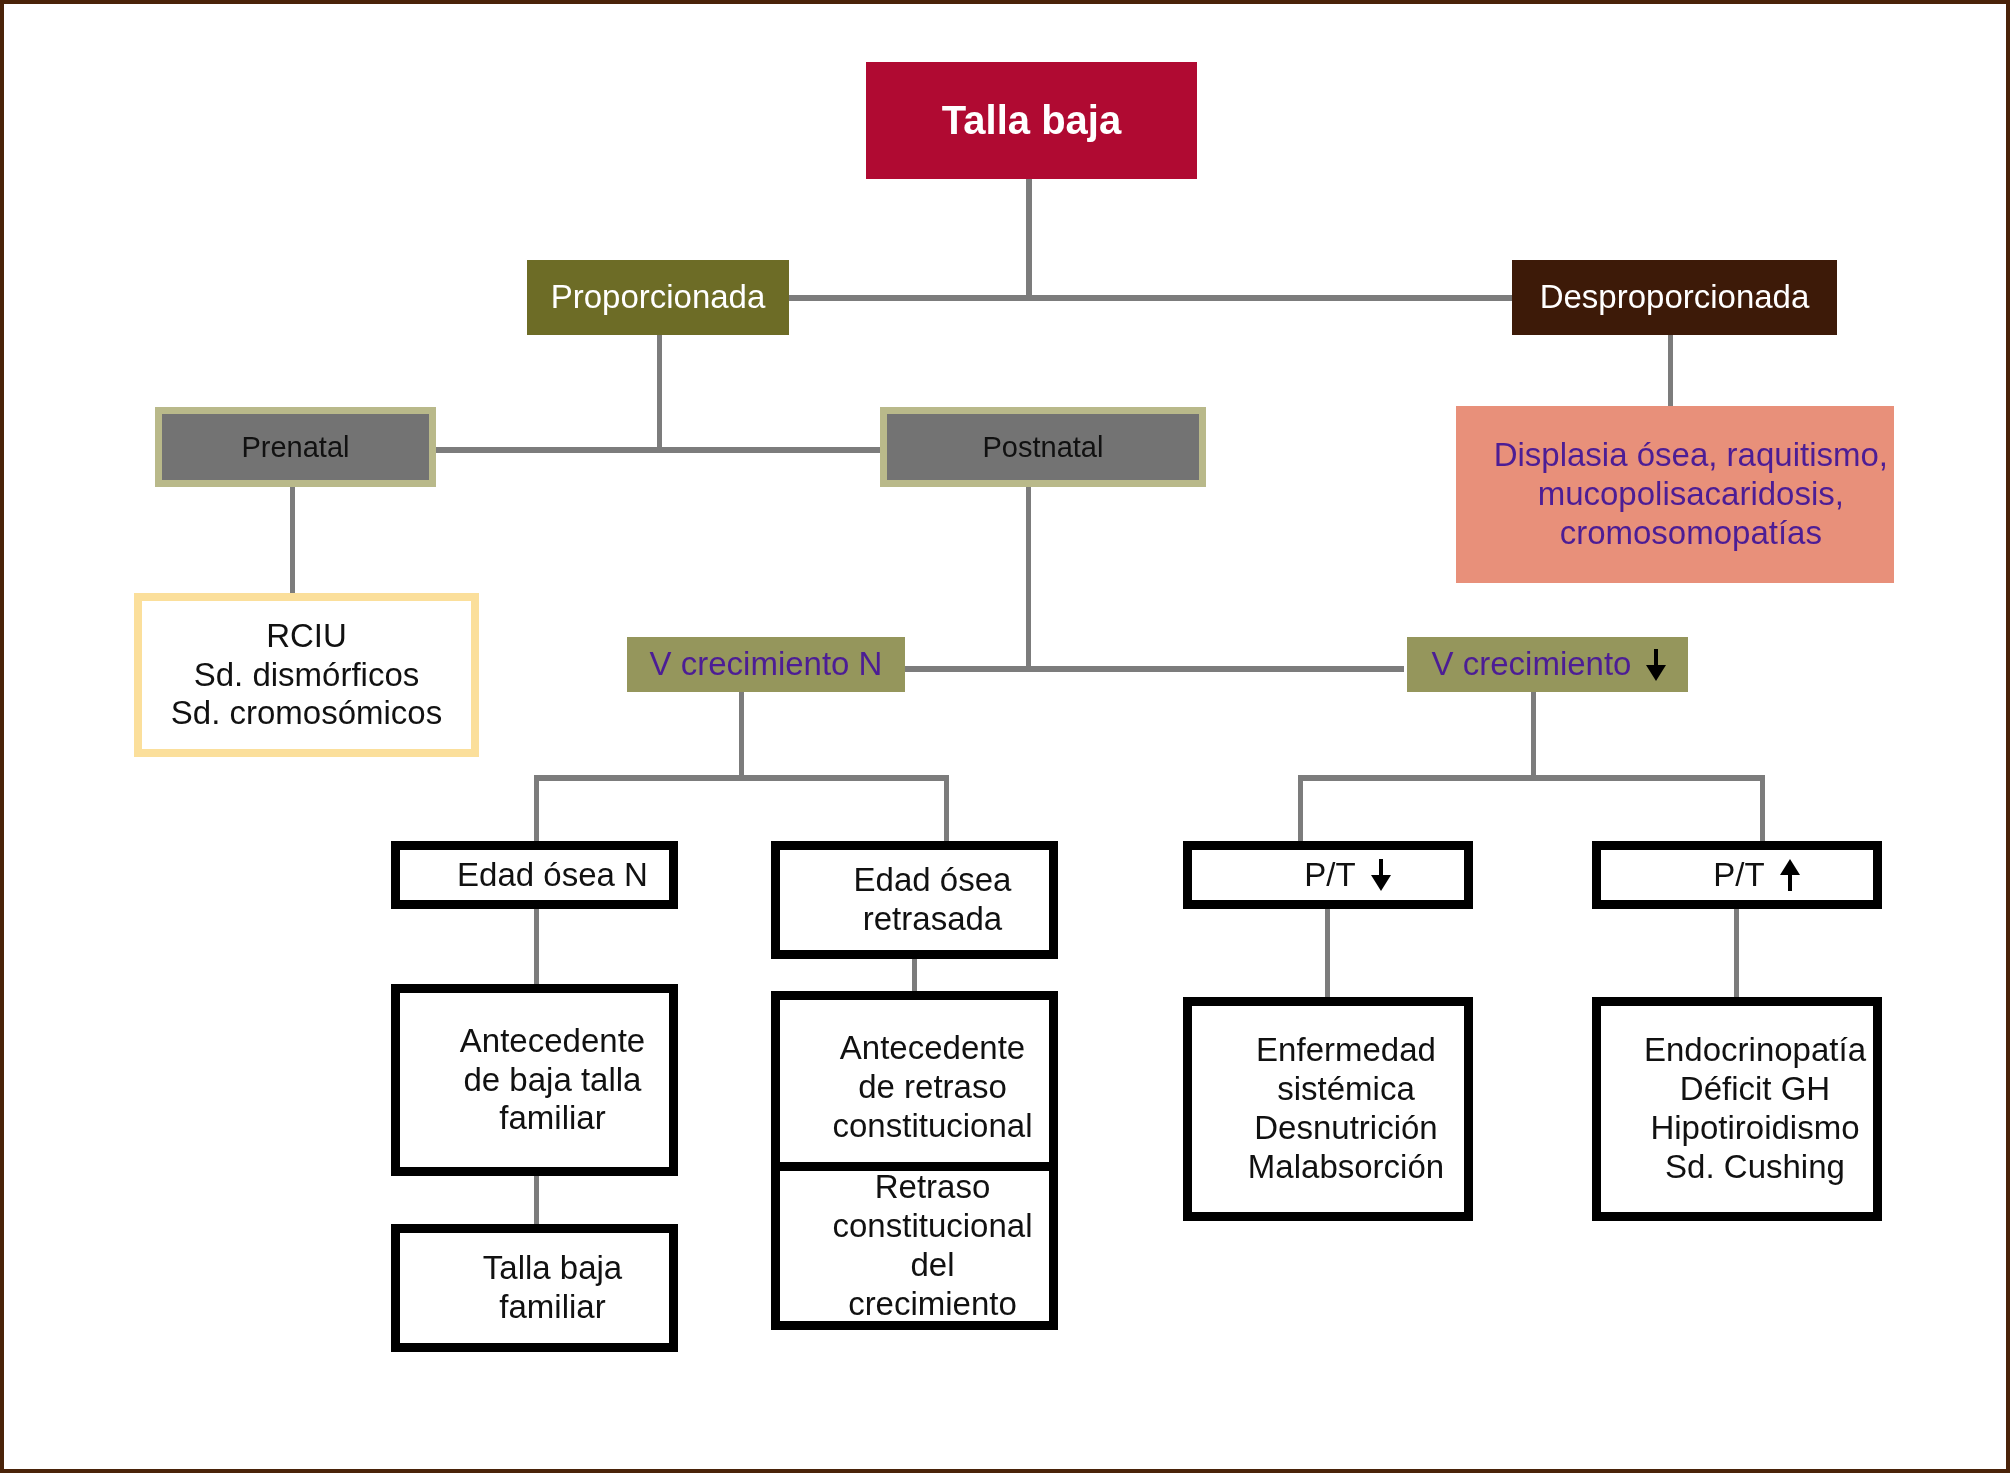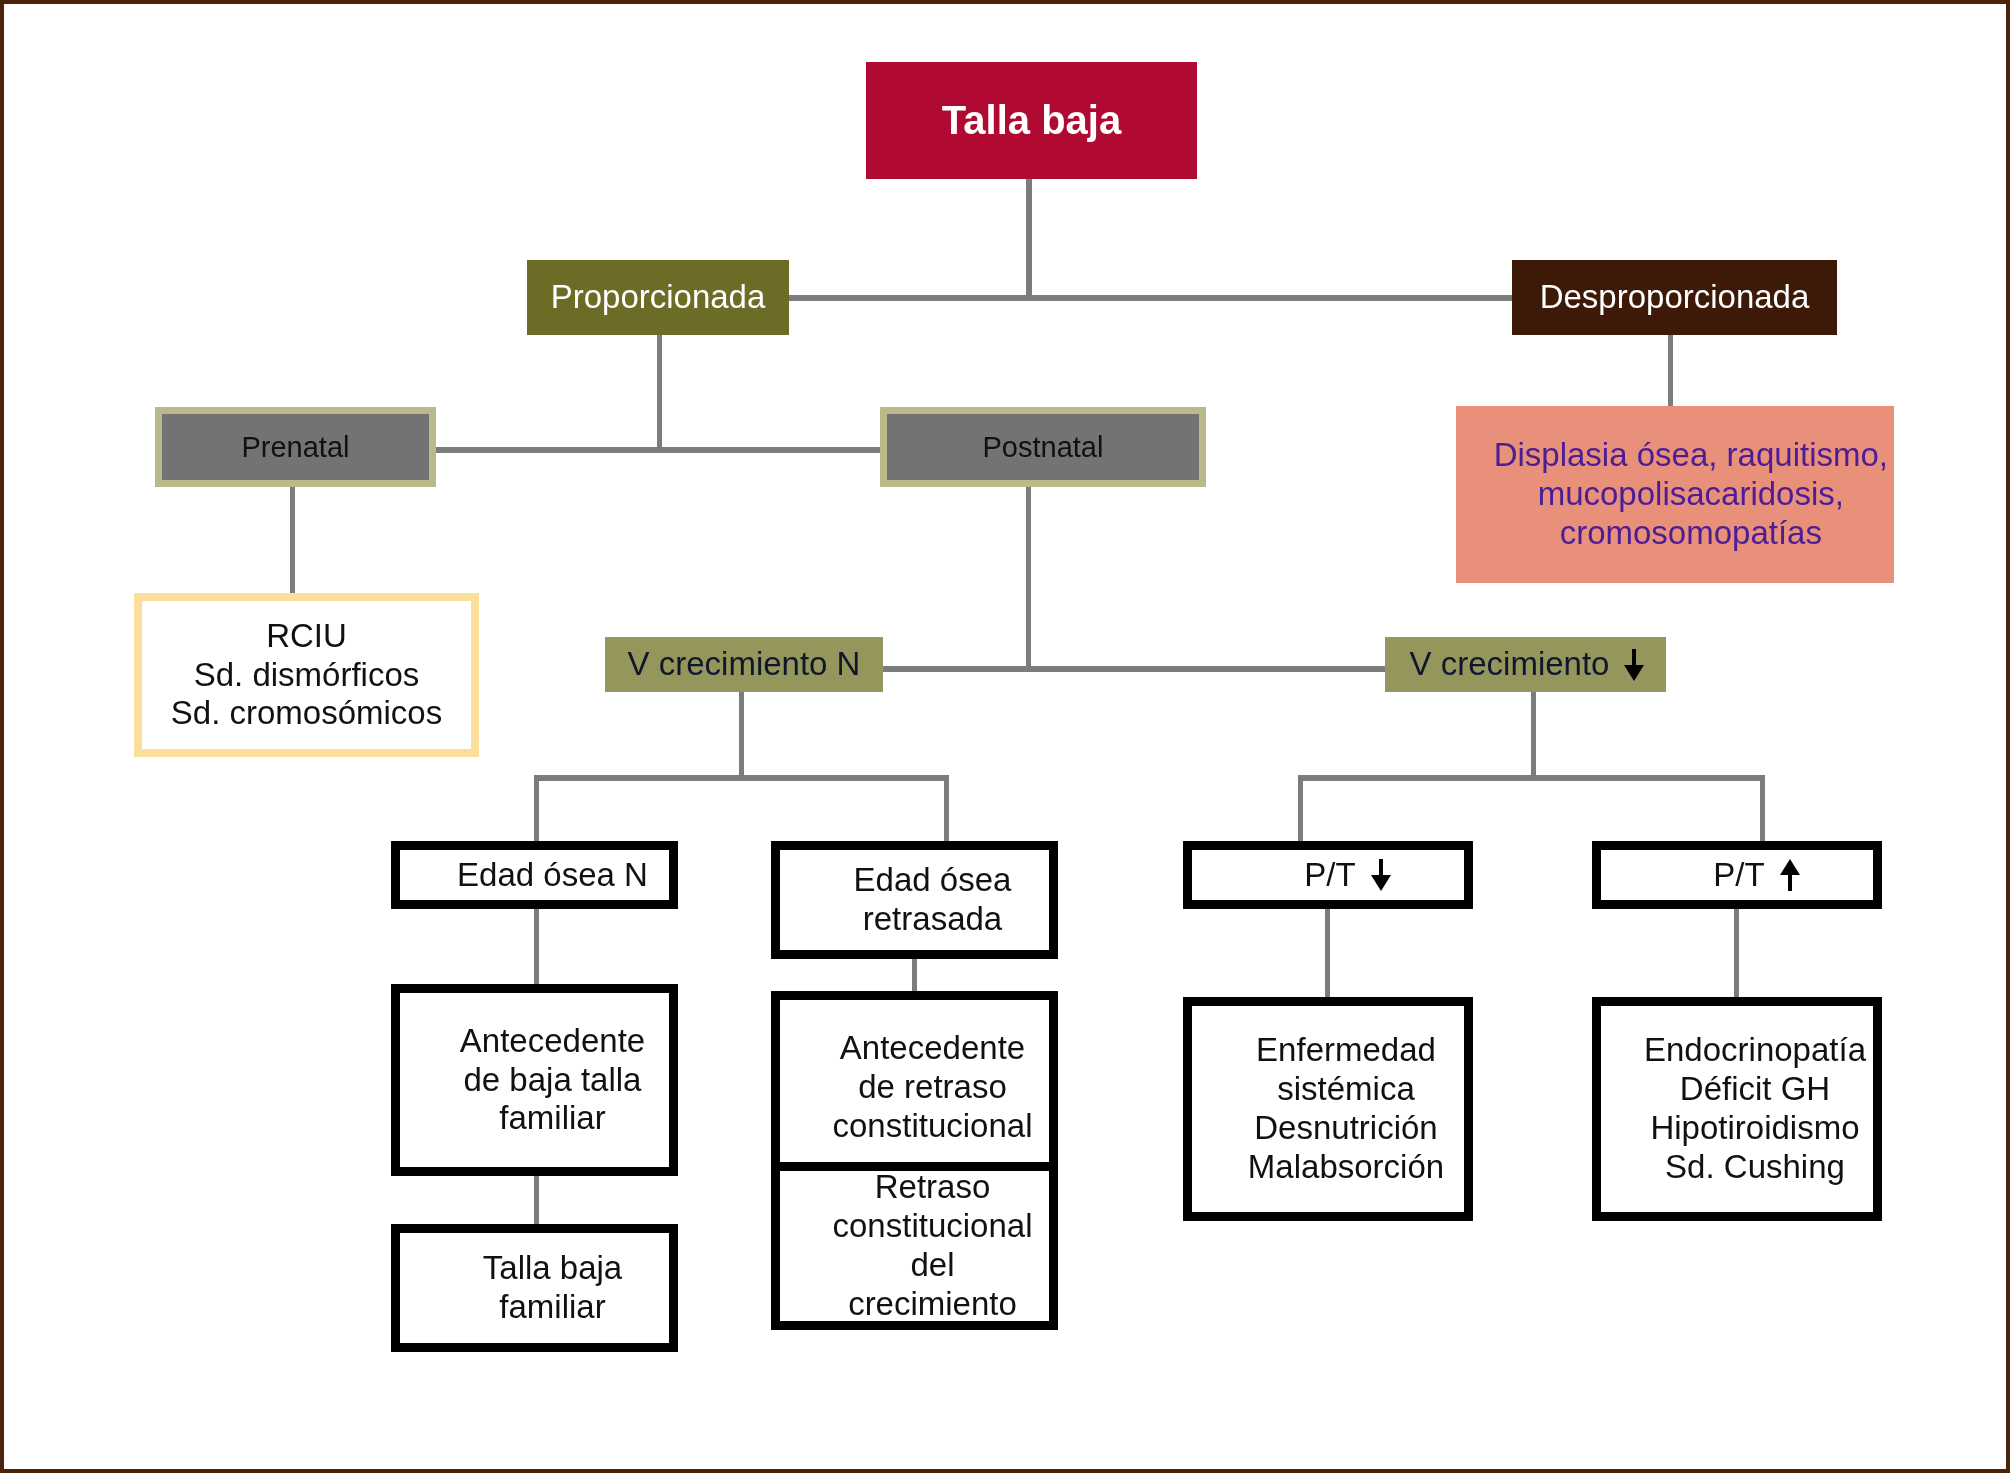--- a/index.html
+++ b/index.html
@@ -72,22 +72,23 @@
     font-size: 33px;
   }
   .n-salmon {
     background: #e8907a;
     color: #4c1d95;
     font-size: 33px;
     justify-content: flex-end;
   }
   .n-olive-light {
     background: #95965c;
-    color: #0f172a;
-    font-size: 33px;
+    color: #4c1d95;
+    font-size: 33px;
+    margin-left: 22px;
   }
   .n-black-border {
     background: #ffffff;
     color: #111111;
     border: 9px solid #000000;
     font-size: 33px;
     padding-left: 36px;
   }
 
   .arrow-svg {

